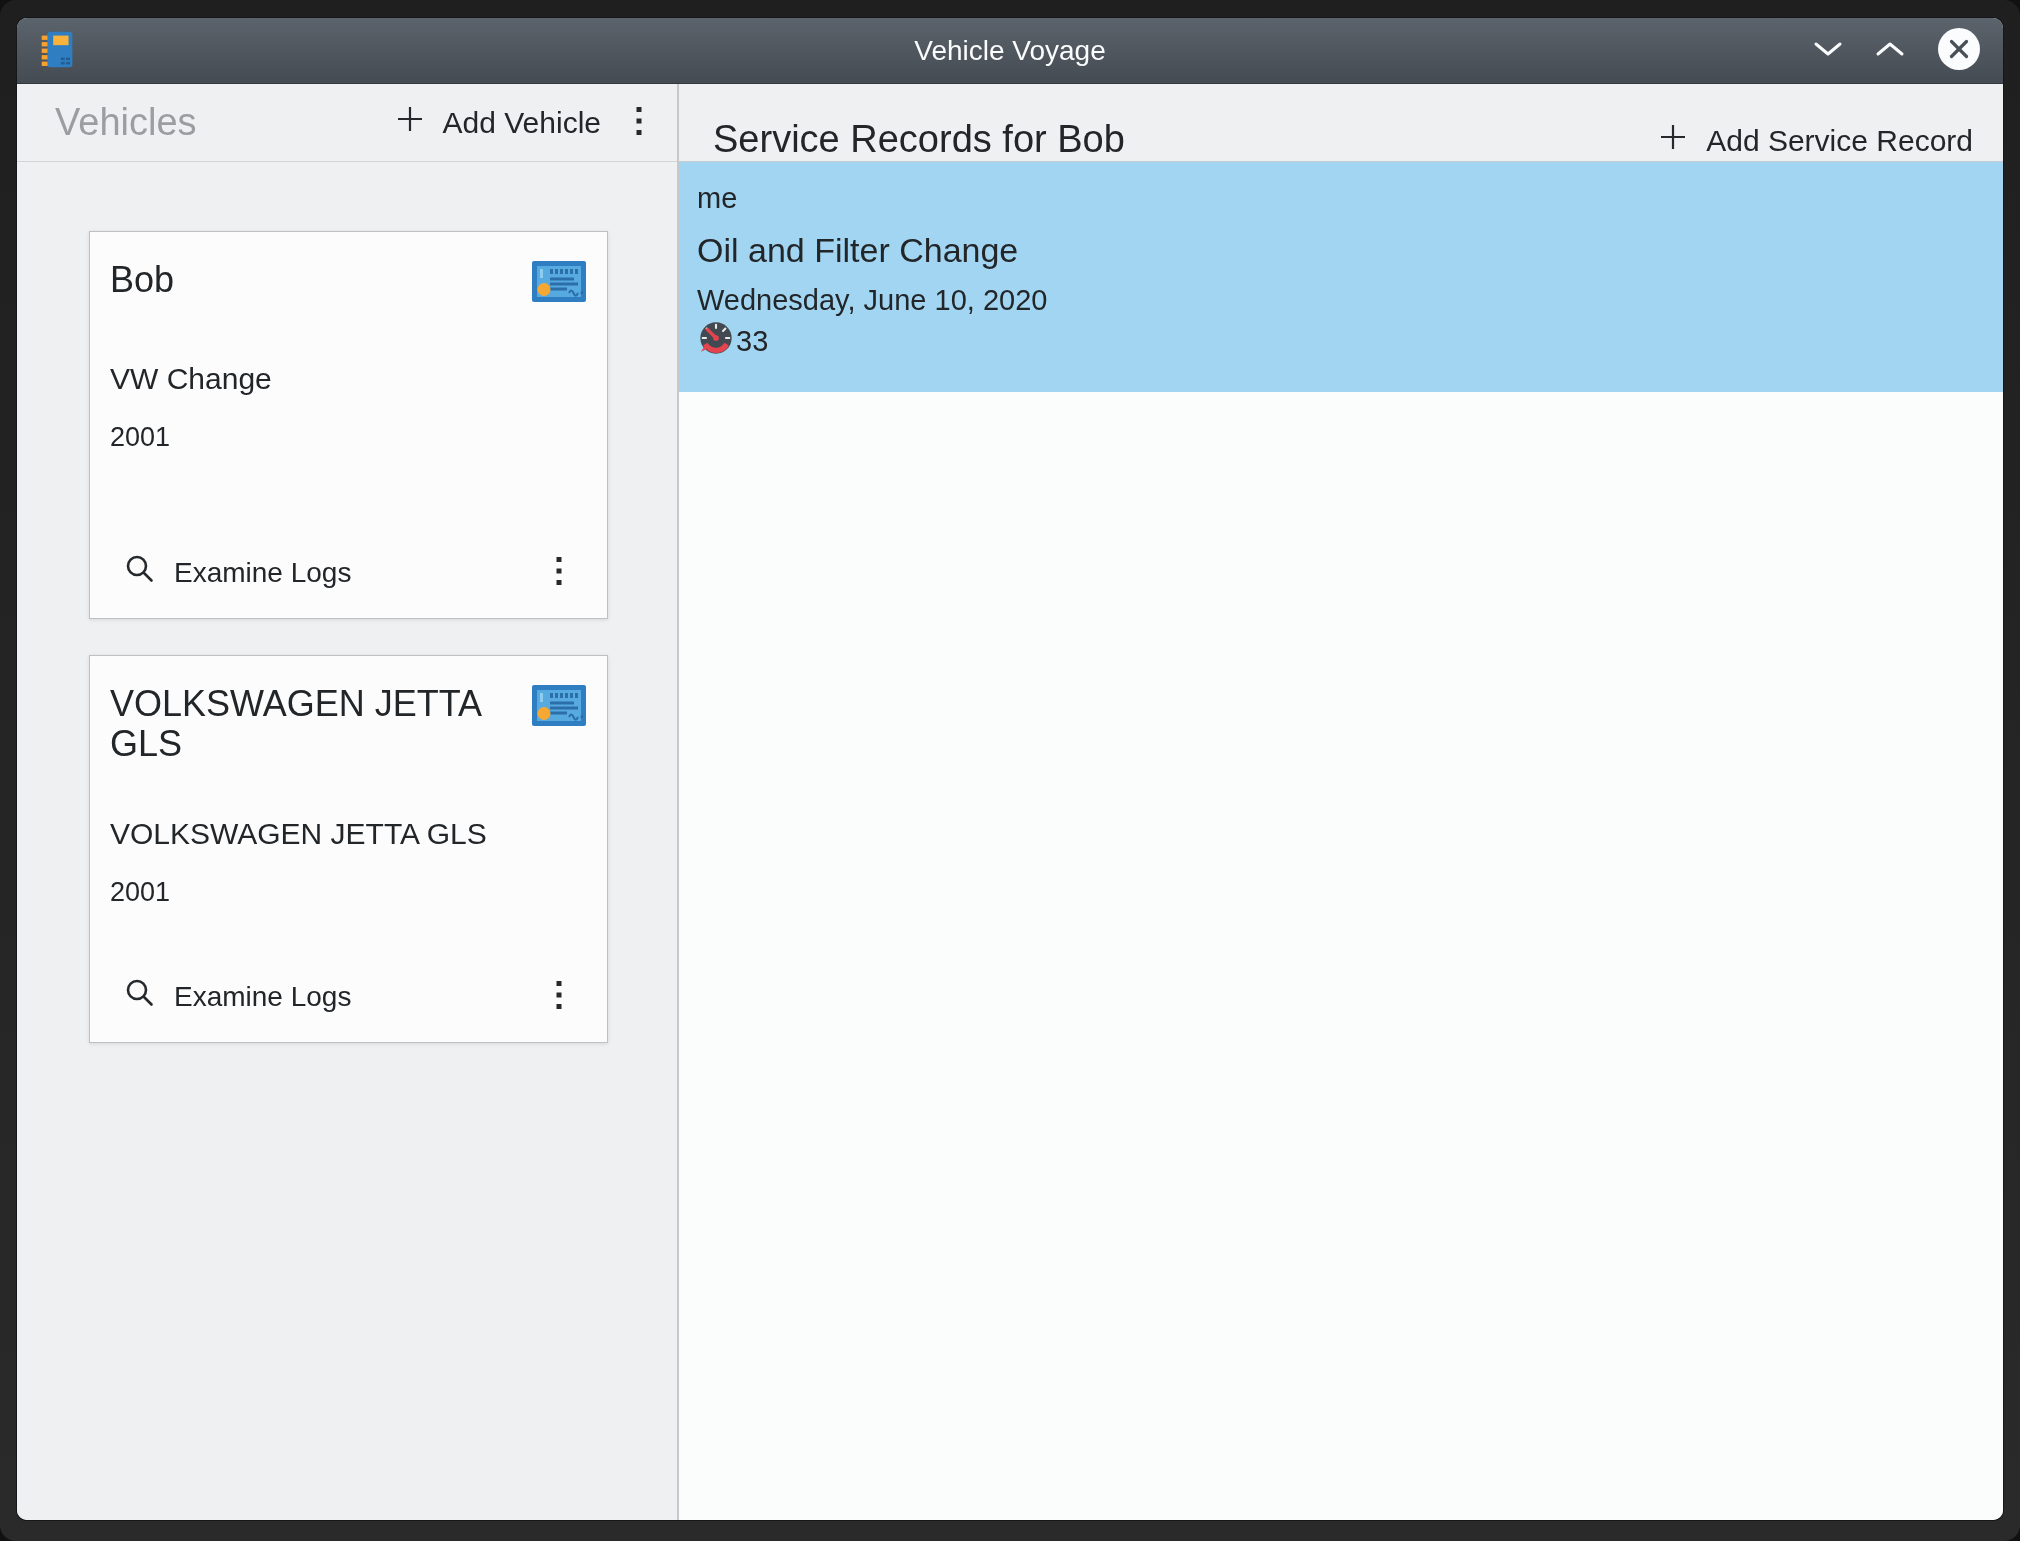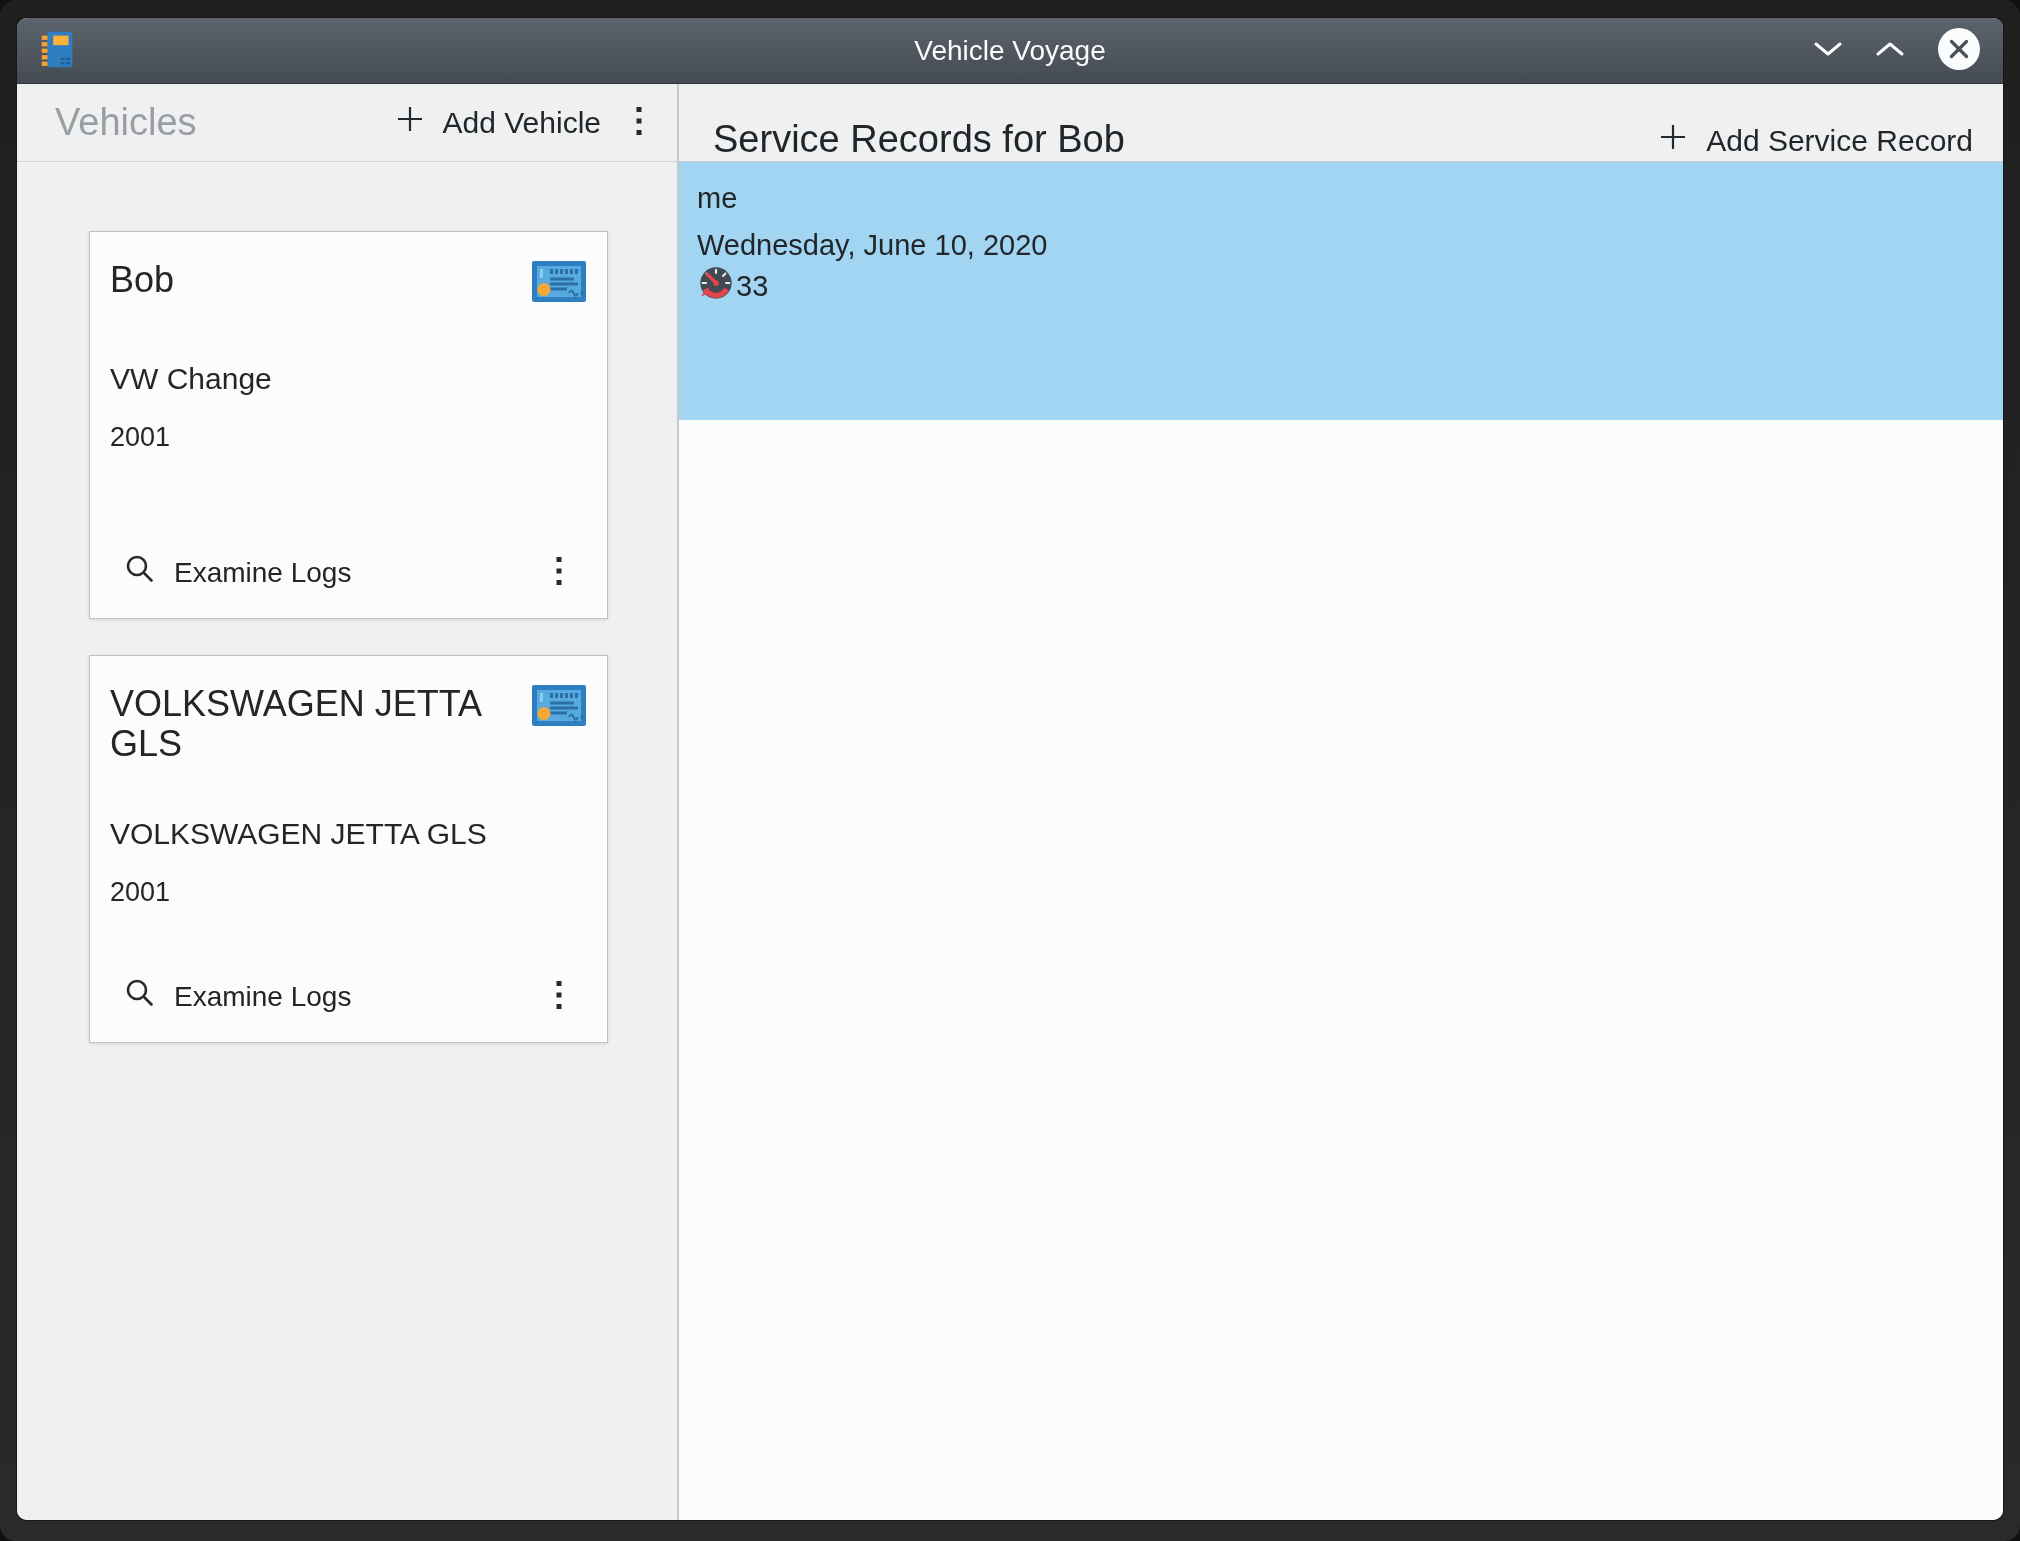--- a/index.html
+++ b/index.html
@@ -56,21 +56,21 @@
   .card-head { display:flex; justify-content:space-between; align-items:flex-start; padding-top:28px; }
   .card-title { font-size:36px; line-height:1.1; }
   .card-model { font-size:30px; margin-top:54px; }
   .card-year  { font-size:27px; margin-top:26px; }
   .card-actions { position:absolute; left:20px; right:20px; bottom:26px; display:flex; align-items:center; }
   .examine-btn { display:flex; align-items:center; gap:18px; font-size:28px; padding-left:14px; cursor:default; }
   .card-overflow { margin-left:auto; margin-right:24px; display:flex; align-items:center; }
   
   .records { flex:1; }
   .record { padding:20px 20px 0 18px; }
-  .record.selected { background:#a1d5f2; height:258px; }
+  .record.selected { background:#a1d5f2; height:230px; }
   .record-tech { font-size:29px; }
   .record-service { font-size:34px; margin-top:16px; }
   .record-date { font-size:29px; margin-top:14px; }
   .record-odo { display:flex; align-items:center; gap:1px; margin-top:2px; font-size:29px; }
 </style>
 </head>
 <body>
 
 <div class="screen">
   <div class="window">
@@ -255,20 +255,21 @@
                   <line x1="5" y1="17" x2="29" y2="17" stroke="#26292c" stroke-width="2.2"></line>
                 </svg>
             </span>
             <span>Add Service Record</span>
           </span>
         </div>
 
         <div class="records">
           <div class="record selected">
             <div class="record-tech">me</div>
+            <div class="record-service">Oil and Filter Change</div>
             <div class="record-date">Wednesday, June 10, 2020</div>
             <div class="record-odo">
               <span>
                 <svg width="38" height="38" viewBox="0 0 40 40">
                   <circle cx="20" cy="20" r="16.5" fill="#424951"></circle>
                   <line x1="9.5" y1="20" x2="6" y2="20" stroke="#e9ebed" stroke-width="2.2" stroke-linecap="round"></line>
                   <line x1="12.6" y1="12.6" x2="10.1" y2="10.1" stroke="#e9ebed" stroke-width="2.2" stroke-linecap="round"></line>
                   <line x1="20" y1="9.5" x2="20" y2="6" stroke="#e9ebed" stroke-width="2.2" stroke-linecap="round"></line>
                   <line x1="27.4" y1="12.6" x2="29.9" y2="10.1" stroke="#e9ebed" stroke-width="2.2" stroke-linecap="round"></line>
                   <line x1="30.5" y1="20" x2="34" y2="20" stroke="#e9ebed" stroke-width="2.2" stroke-linecap="round"></line>

